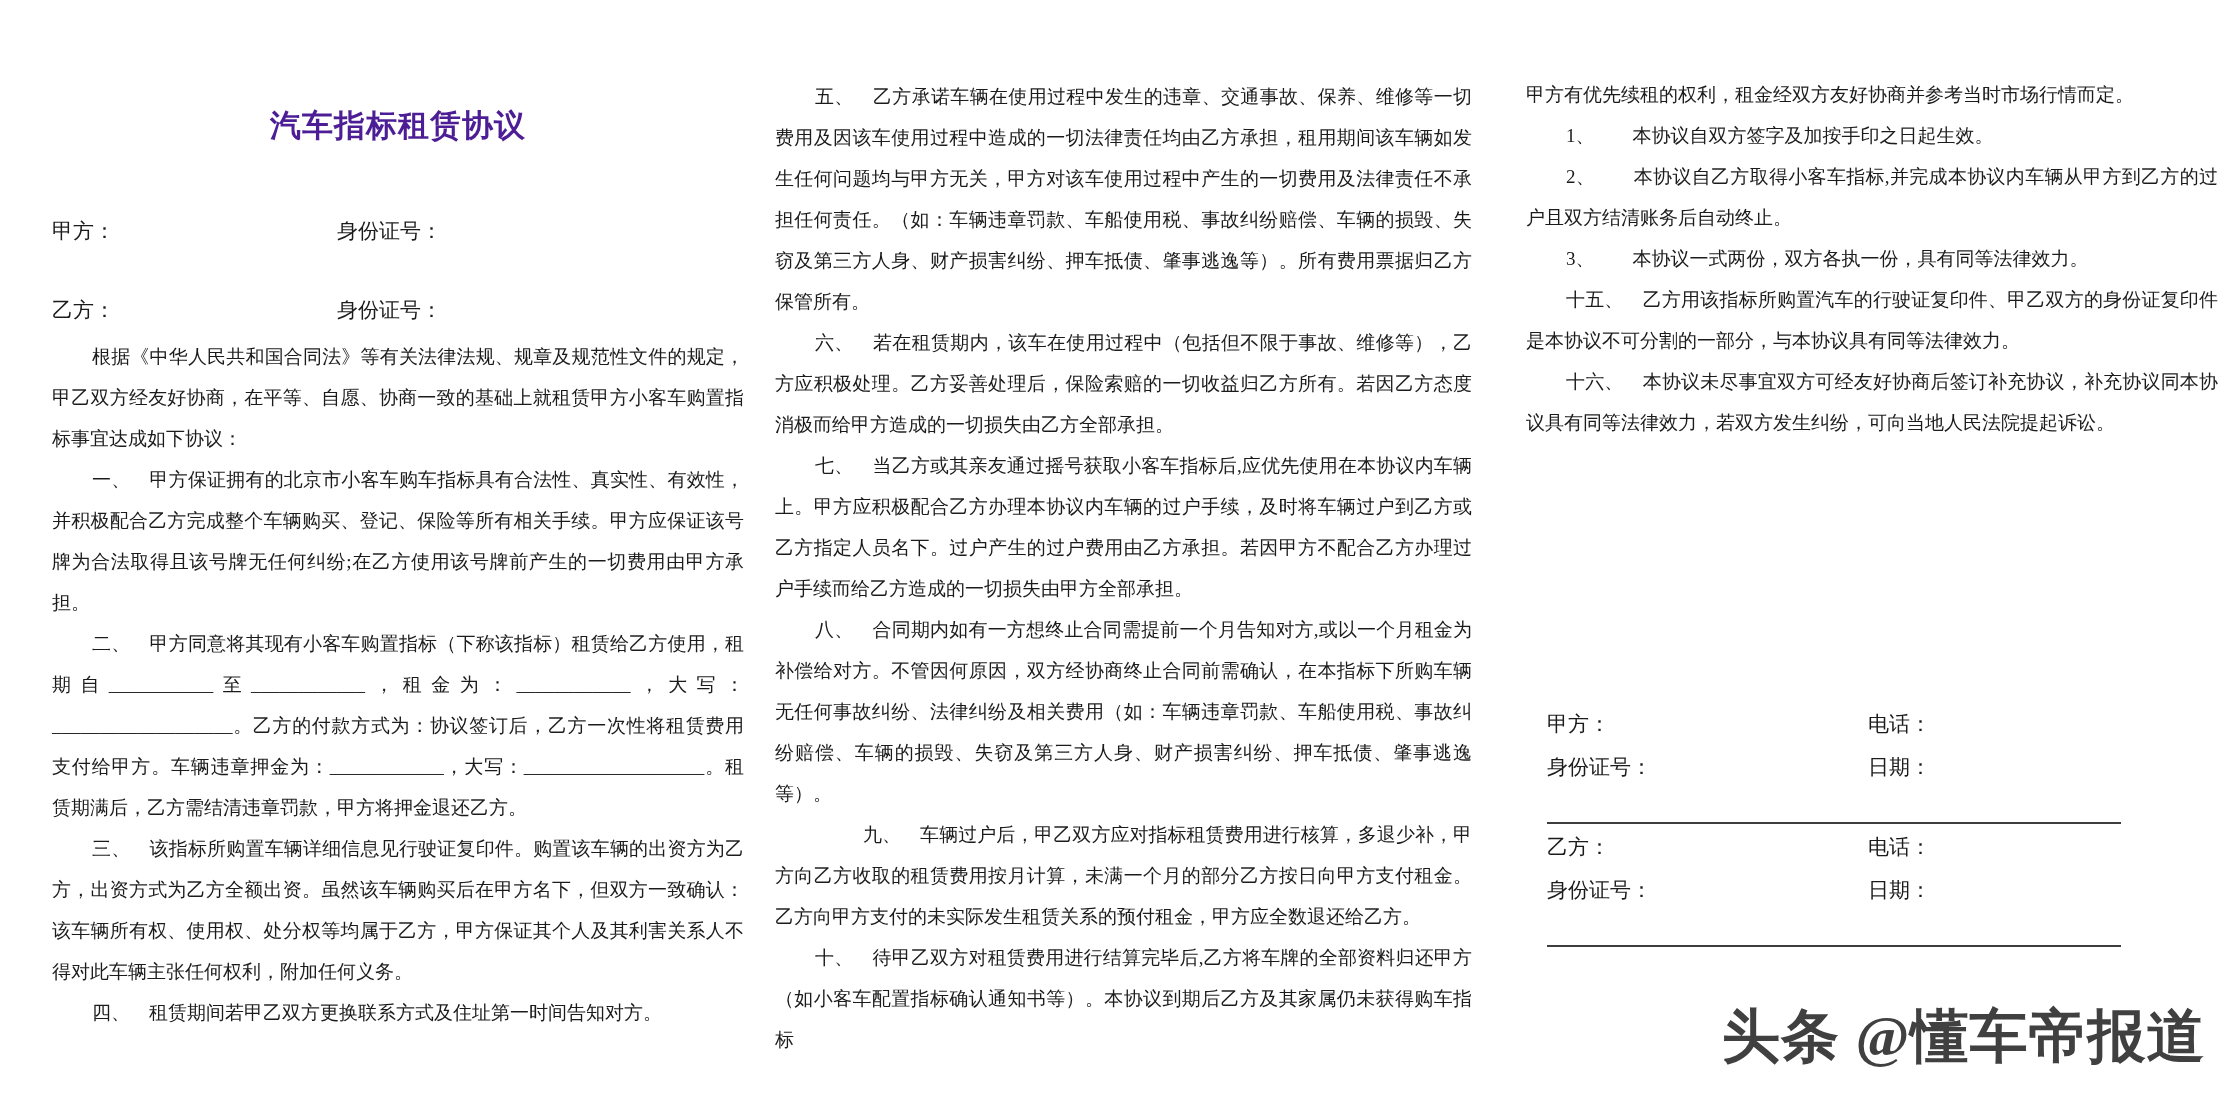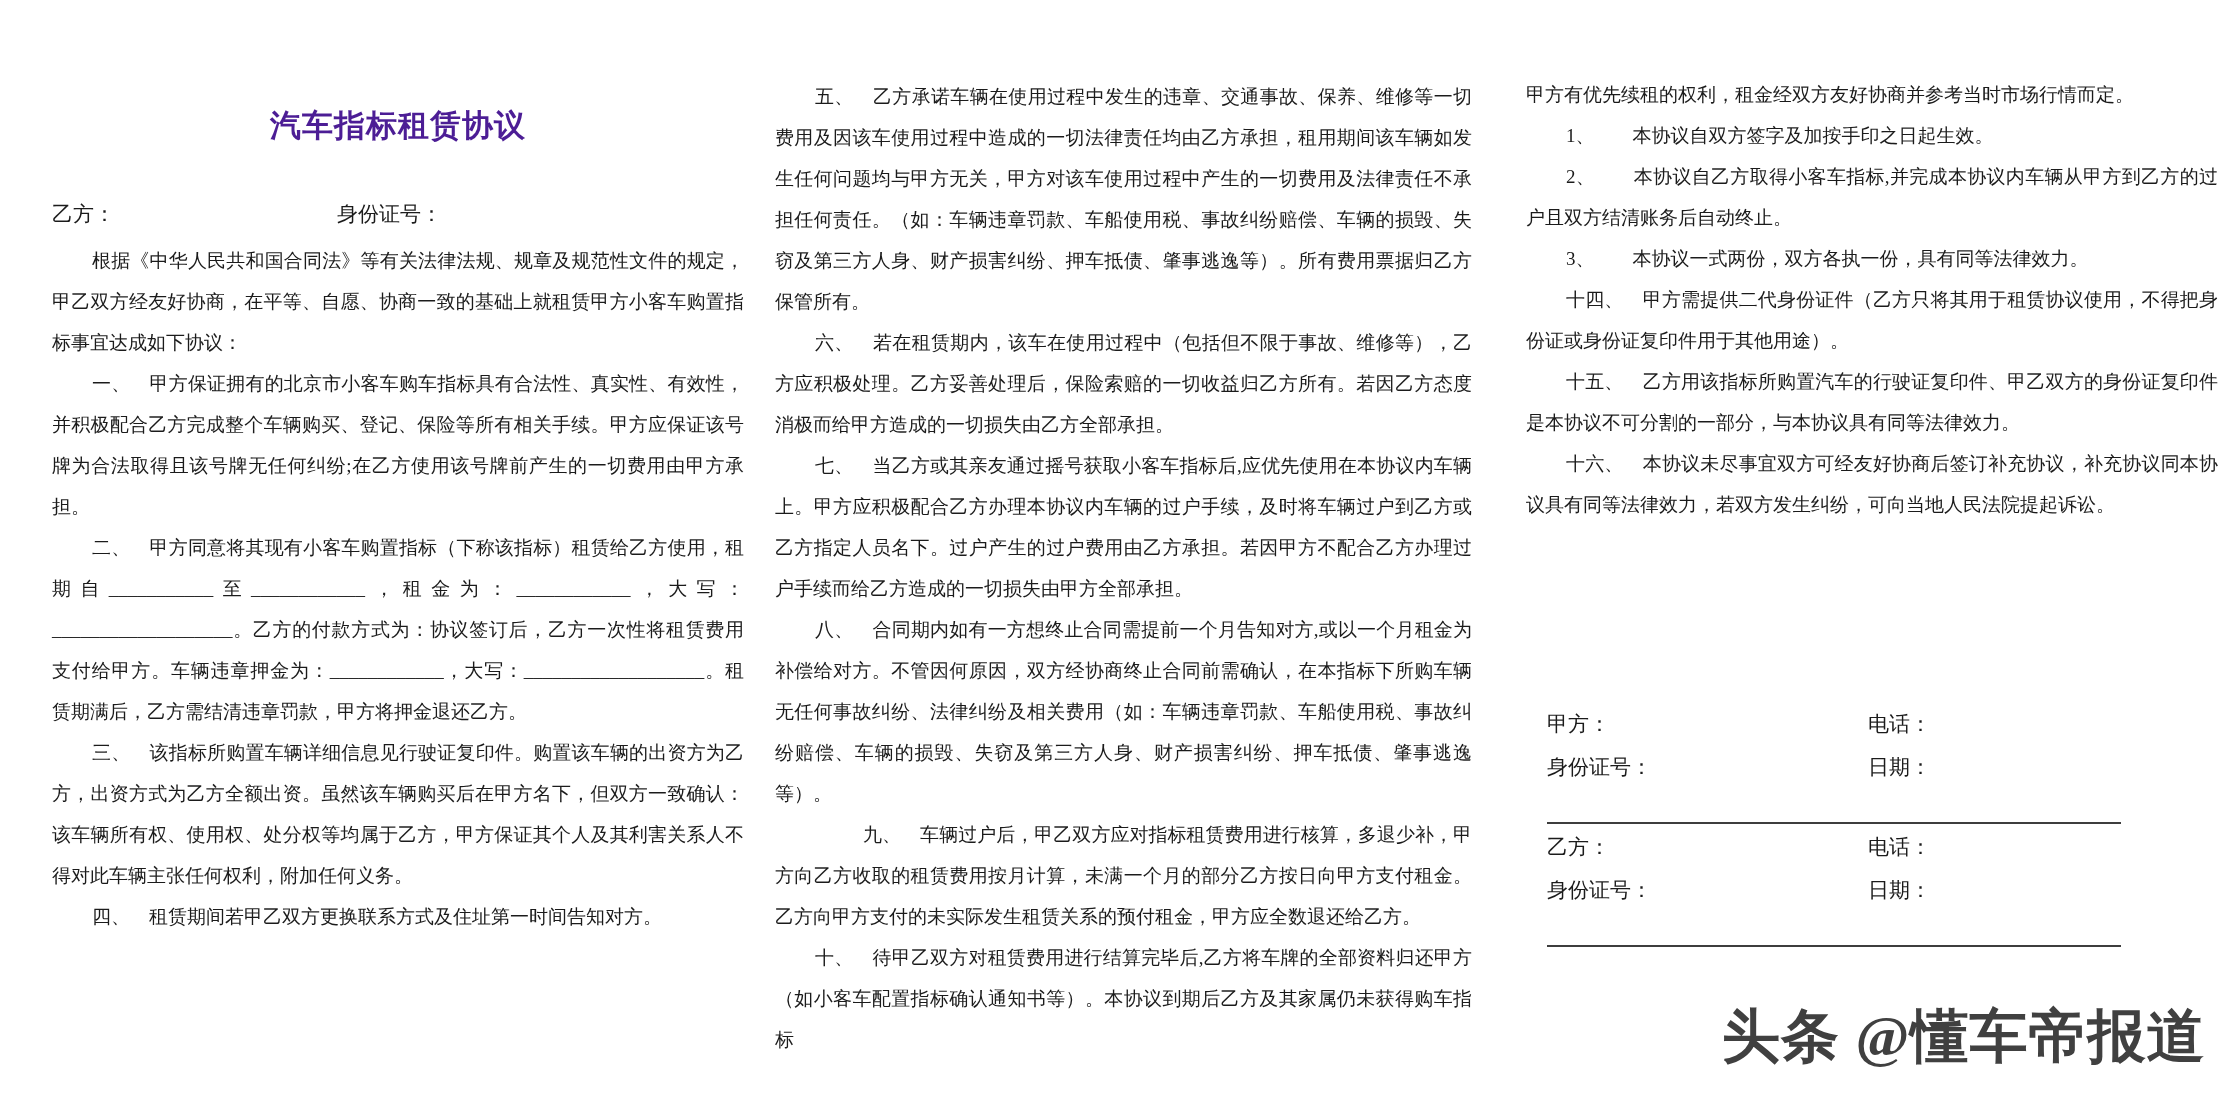--- a/index.html
+++ b/index.html
@@ -58,20 +58,23 @@
   }
 </style>
 </head>
 <body>
 
 <div id="page">
 
   <div class="col" id="col1">
     <h1 class="title">汽车指标租赁协议</h1>
 
+    <div class="party-row row-a">
+      <span>甲方：</span><span class="pr-id">身份证号：</span>
+    </div>
 
     <div class="party-row row-b">
       <span>乙方：</span><span class="pr-id">身份证号：</span>
     </div>
 
     <div class="paras">
       <p class="ind">根据《中华人民共和国合同法》等有关法律法规、规章及规范性文件的规定，甲乙双方经友好协商，在平等、自愿、协商一致的基础上就租赁甲方小客车购置指标事宜达成如下协议：</p>
       <p class="ind">一、　甲方保证拥有的北京市小客车购车指标具有合法性、真实性、有效性，并积极配合乙方完成整个车辆购买、登记、保险等所有相关手续。甲方应保证该号牌为合法取得且该号牌无任何纠纷;在乙方使用该号牌前产生的一切费用由甲方承担。</p>
       <p class="ind">二、　甲方同意将其现有小客车购置指标（下称该指标）租赁给乙方使用，租期自___________至____________，租金为：____________，大写：___________________。乙方的付款方式为：协议签订后，乙方一次性将租赁费用支付给甲方。车辆违章押金为：____________，大写：___________________。租赁期满后，乙方需结清违章罚款，甲方将押金退还乙方。</p>
       <p class="ind">三、　该指标所购置车辆详细信息见行驶证复印件。购置该车辆的出资方为乙方，出资方式为乙方全额出资。虽然该车辆购买后在甲方名下，但双方一致确认：该车辆所有权、使用权、处分权等均属于乙方，甲方保证其个人及其利害关系人不得对此车辆主张任何权利，附加任何义务。</p>
@@ -86,21 +89,20 @@
     <p class="ind">八、　合同期内如有一方想终止合同需提前一个月告知对方,或以一个月租金为补偿给对方。不管因何原因，双方经协商终止合同前需确认，在本指标下所购车辆无任何事故纠纷、法律纠纷及相关费用（如：车辆违章罚款、车船使用税、事故纠纷赔偿、车辆的损毁、失窃及第三方人身、财产损害纠纷、押车抵债、肇事逃逸等）。</p>
     <p class="deep">九、　车辆过户后，甲乙双方应对指标租赁费用进行核算，多退少补，甲方向乙方收取的租赁费用按月计算，未满一个月的部分乙方按日向甲方支付租金。乙方向甲方支付的未实际发生租赁关系的预付租金，甲方应全数退还给乙方。</p>
     <p class="ind">十、　待甲乙双方对租赁费用进行结算完毕后,乙方将车牌的全部资料归还甲方（如小客车配置指标确认通知书等）。本协议到期后乙方及其家属仍未获得购车指标</p>
   </div>
 
   <div class="col" id="col3">
     <p class="noind">甲方有优先续租的权利，租金经双方友好协商并参考当时市场行情而定。</p>
     <p class="ind">1、　　本协议自双方签字及加按手印之日起生效。</p>
     <p class="ind">2、　　本协议自乙方取得小客车指标,并完成本协议内车辆从甲方到乙方的过户且双方结清账务后自动终止。</p>
     <p class="ind">3、　　本协议一式两份，双方各执一份，具有同等法律效力。</p>
-    <p class="ind">十四、　甲方需提供二代身份证件（乙方只将其用于租赁协议使用，不得把身份证或身份证复印件用于其他用途）。</p>
     <p class="ind">十五、　乙方用该指标所购置汽车的行驶证复印件、甲乙双方的身份证复印件是本协议不可分割的一部分，与本协议具有同等法律效力。</p>
     <p class="ind">十六、　本协议未尽事宜双方可经友好协商后签订补充协议，补充协议同本协议具有同等法律效力，若双方发生纠纷，可向当地人民法院提起诉讼。</p>
   </div>
 
   <div class="sig sig-a">
     <div class="sig-row">
       <span class="sig-left">甲方：</span><span>电话：</span>
     </div>
     <div class="sig-row">
       <span class="sig-left">身份证号：</span><span>日期：</span>

